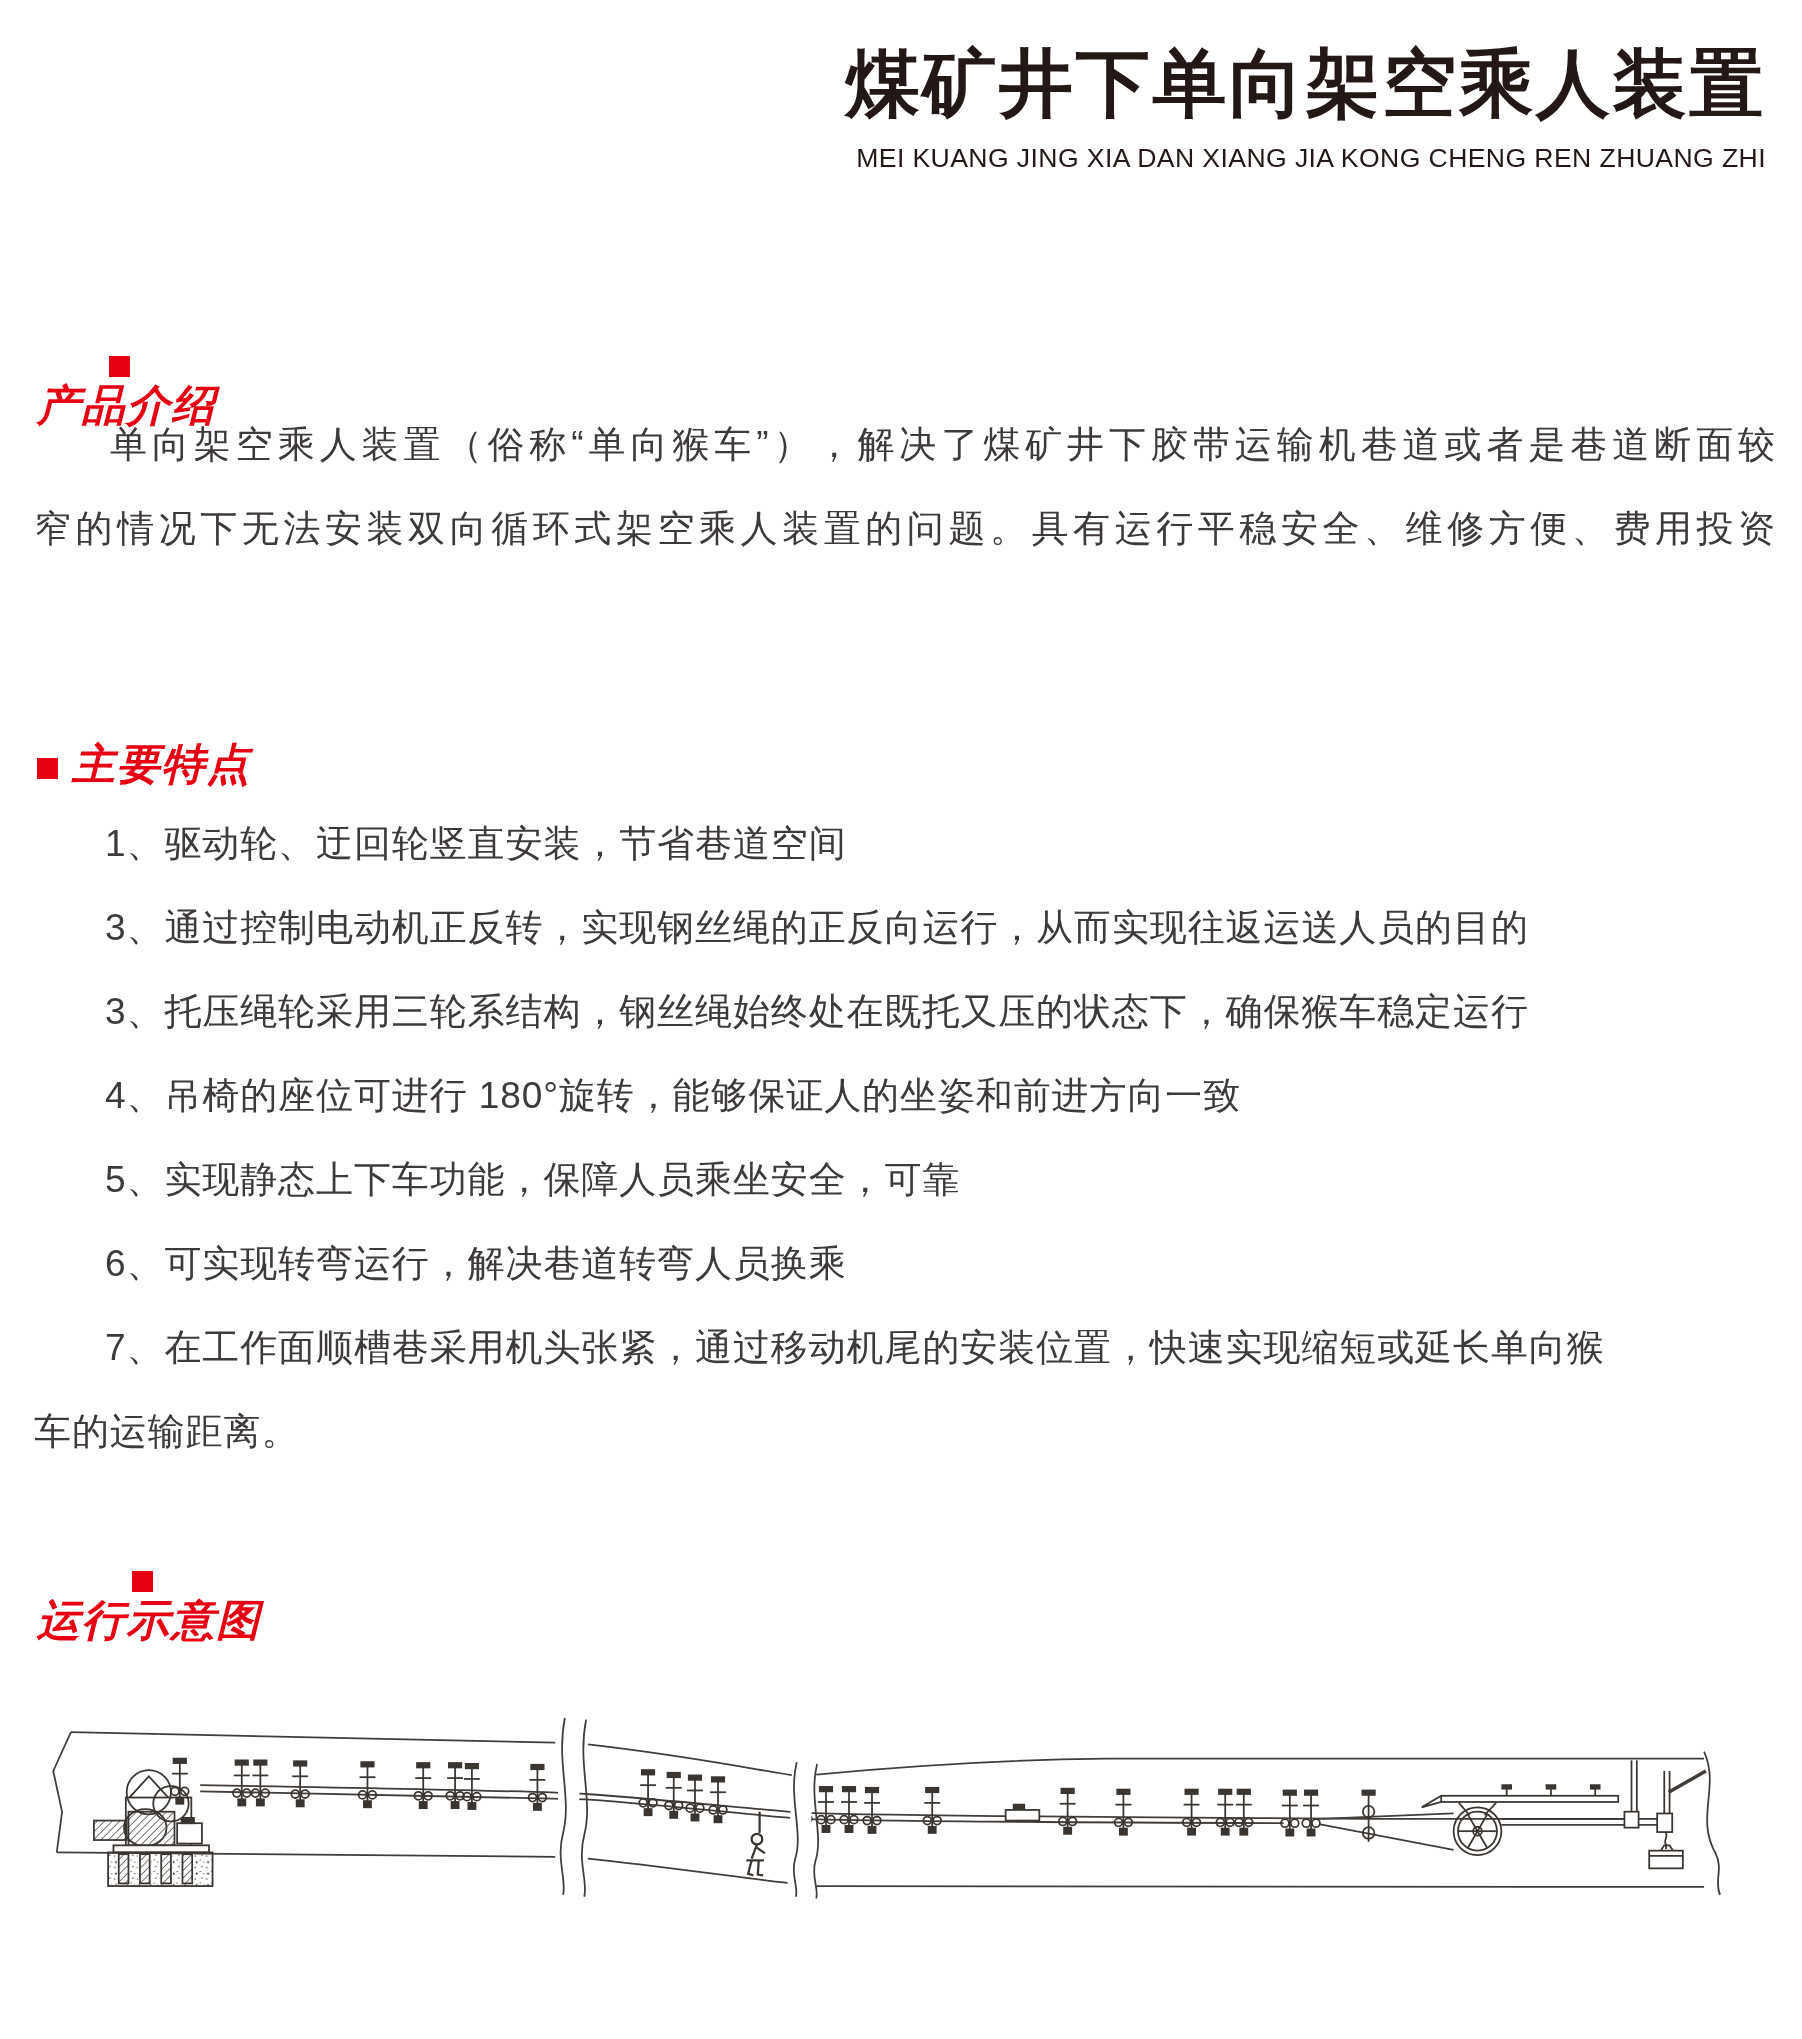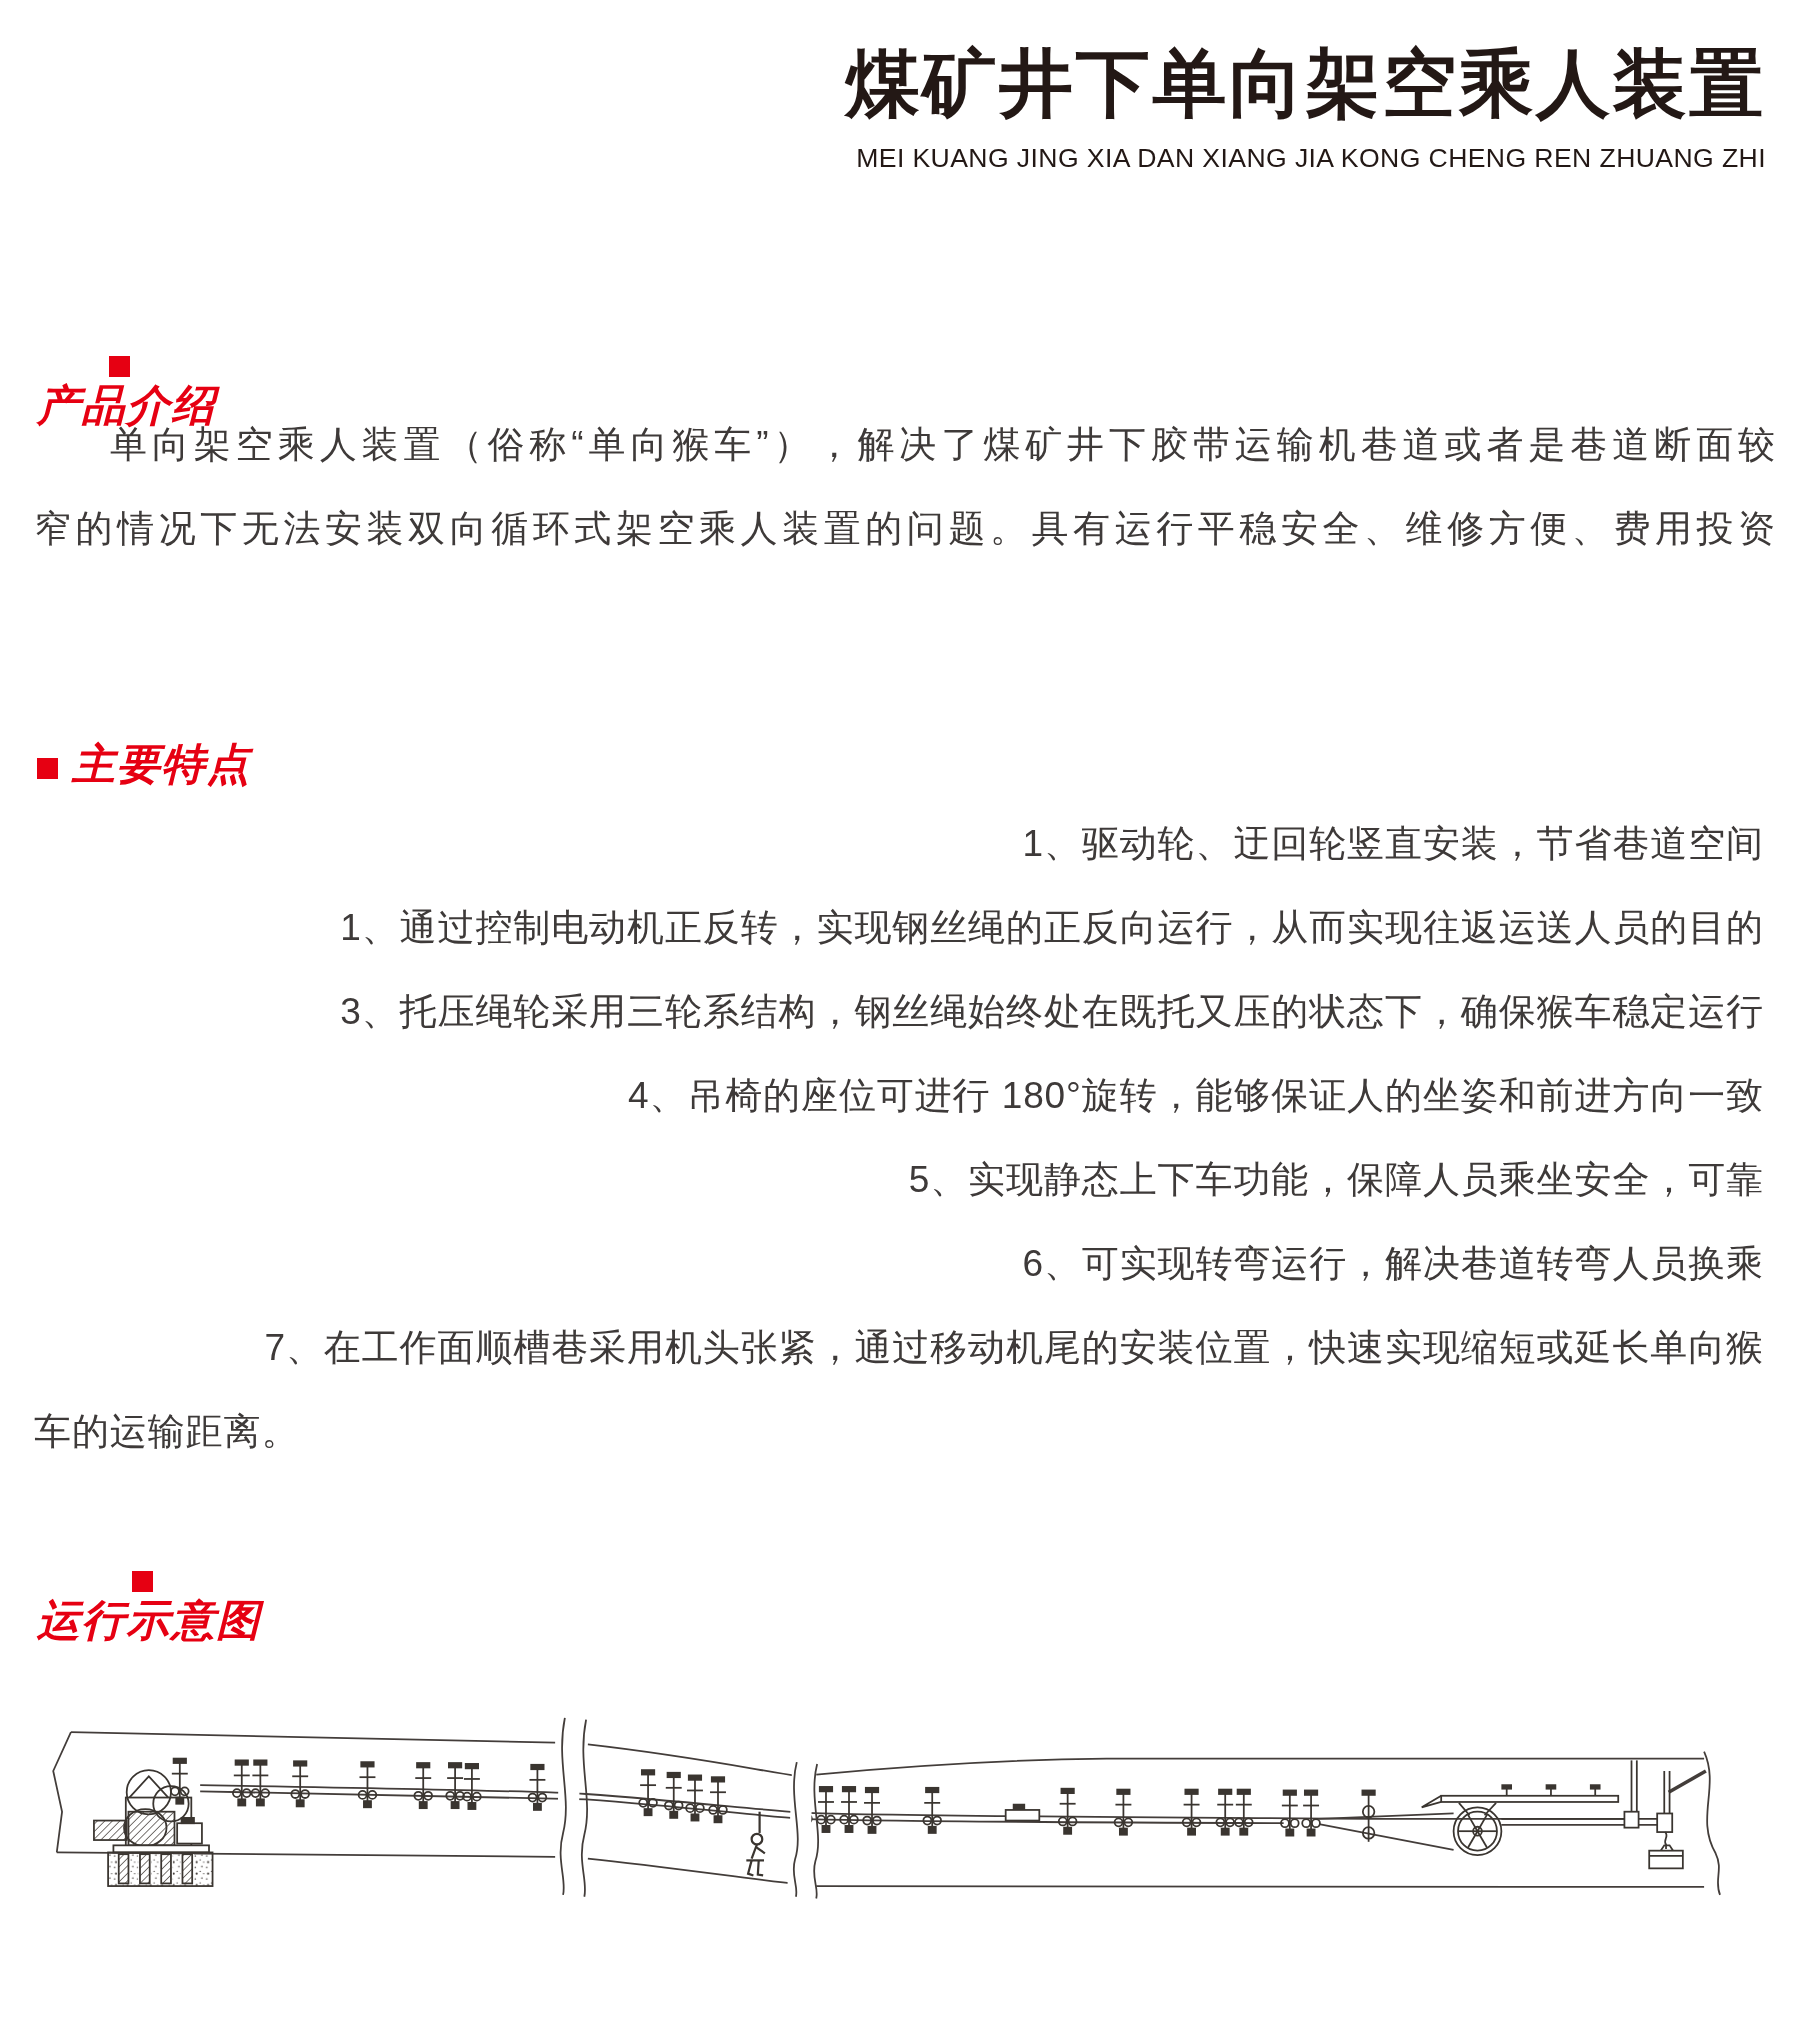--- a/index.html
+++ b/index.html
@@ -36,21 +36,21 @@
     position:absolute;left:34px;right:27px;top:403px;
     font-size:37px;line-height:84px;color:#3e3a39;letter-spacing:0.9px;
   }
   .para .line{text-align:justify;text-align-last:justify;}
   .para .line.last{text-align-last:left;}
   .para .line.first{text-indent:76px;}
   .features-list{
     position:absolute;left:34px;right:39px;top:802px;
     font-size:37px;line-height:84px;color:#3e3a39;letter-spacing:0.9px;
   }
-  .feature-line{text-indent:71px;white-space:nowrap;text-align:right;}
+  .feature-line{text-indent:71px;white-space:nowrap;}
   .feature-wrap-line{text-indent:0;white-space:nowrap;}
   
   .diagram-box{position:absolute;left:43px;top:1663px;width:1720px;height:239px;}
   svg{display:block;}
 </style>
 </head>
 <body>
 
 <div class="page">
 
@@ -69,21 +69,21 @@
     <div class="line">窄的情况下无法安装双向循环式架空乘人装置的问题。具有运行平稳安全、维修方便、费用投资</div>
   </div>
 
   <div class="section-head" id="features-head">
     <span class="bullet"></span>
     <span class="head-text">主要特点</span>
   </div>
 
   <div class="features-list">
     <div class="feature-line">1、驱动轮、迂回轮竖直安装，节省巷道空间</div>
-    <div class="feature-line">1、通过控制电动机正反转，实现钢丝绳的正反向运行，从而实现往返运送人员的目的</div>
+    <div class="feature-line">3、通过控制电动机正反转，实现钢丝绳的正反向运行，从而实现往返运送人员的目的</div>
     <div class="feature-line">3、托压绳轮采用三轮系结构，钢丝绳始终处在既托又压的状态下，确保猴车稳定运行</div>
     <div class="feature-line">4、吊椅的座位可进行 180°旋转，能够保证人的坐姿和前进方向一致</div>
     <div class="feature-line">5、实现静态上下车功能，保障人员乘坐安全，可靠</div>
     <div class="feature-line">6、可实现转弯运行，解决巷道转弯人员换乘</div>
     <div class="feature-line">7、在工作面顺槽巷采用机头张紧，通过移动机尾的安装位置，快速实现缩短或延长单向猴</div>
     <div class="feature-wrap-line">车的运输距离。</div>
   </div>
 
   <div class="section-head" id="diagram-head">
     <span class="bullet"></span>

